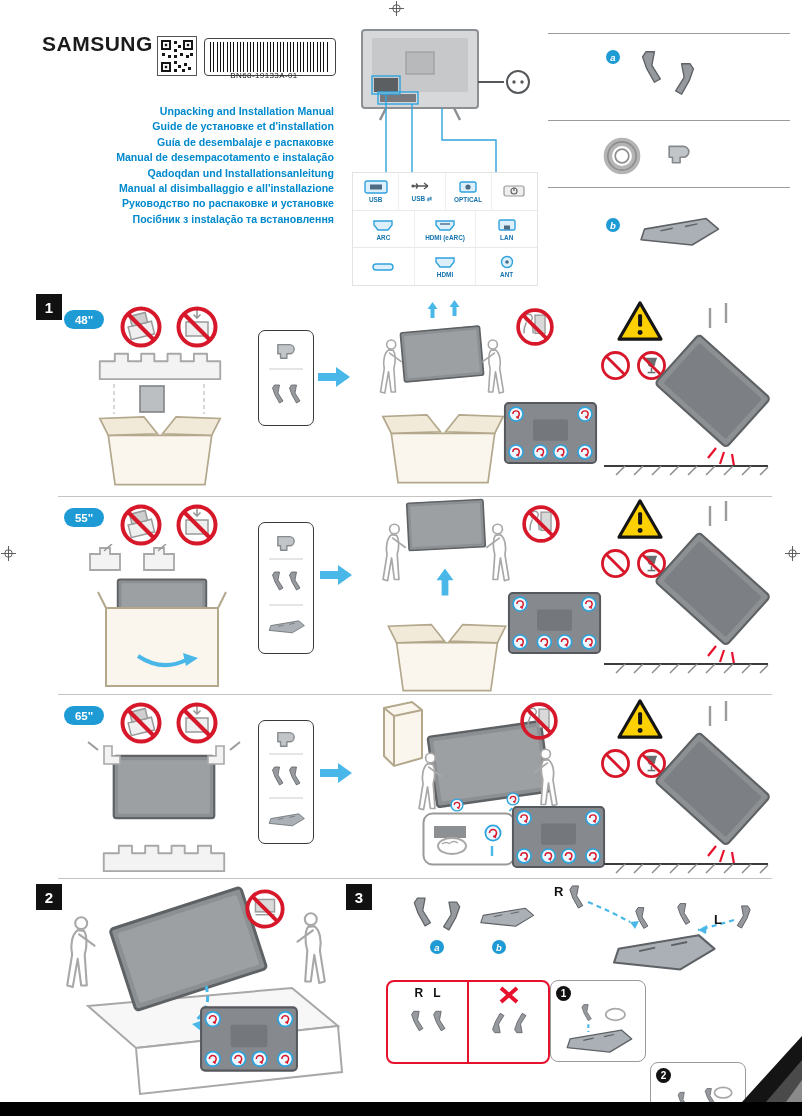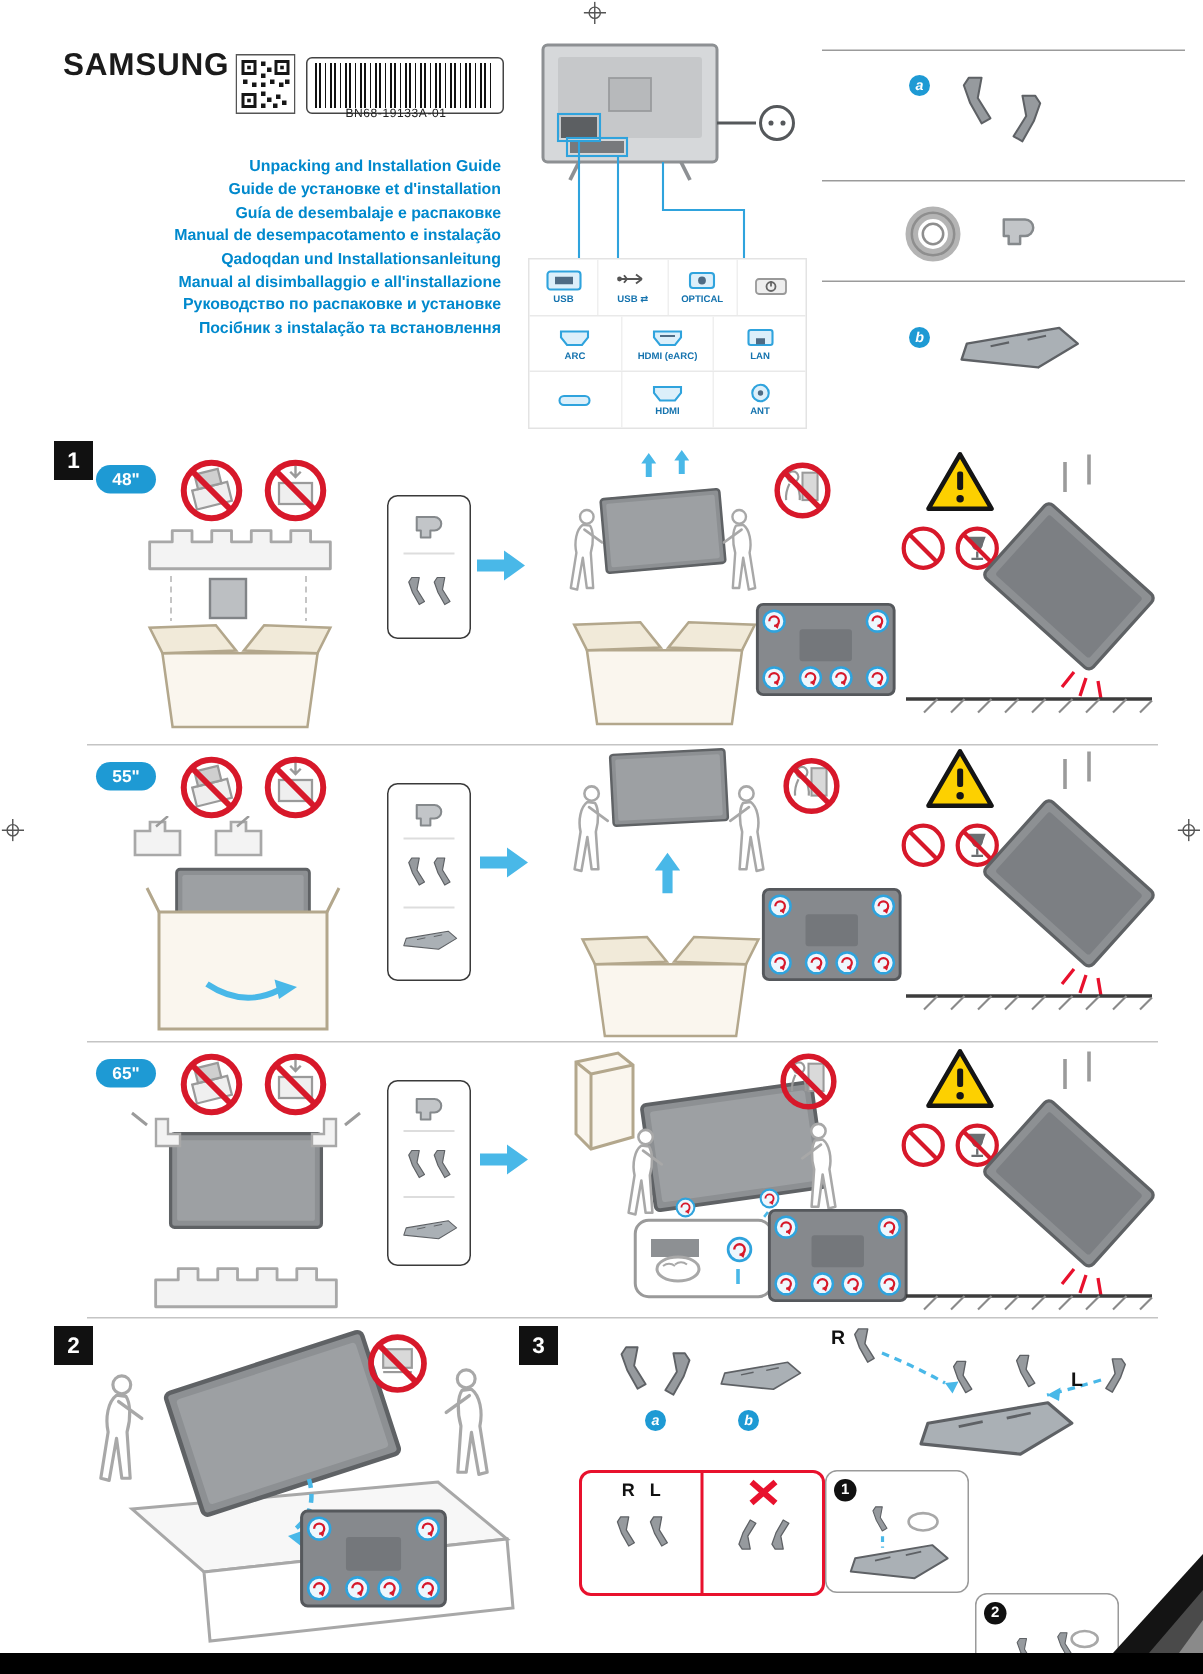--- a/index.html
+++ b/index.html
@@ -205,21 +205,21 @@
         </g>
     </svg>
   </div>
 
   <div class="abs barcode-box" style="left:204px;top:38px;width:120px;height:30px">
     <div class="bars"></div>
   </div>
   <div class="abs part-number" style="left:204px;top:71px;width:120px">BN68-19133A-01</div>
 
   <div class="abs titles" style="left:116px;top:104px;width:218px">
-    <div>Unpacking and Installation Guide</div>
+    <div>Unpacking and Installation Manual</div>
     <div>Guide de установке et d'installation</div>
     <div>Guía de desembalaje e распаковке</div>
     <div>Manual de desempacotamento e instalação</div>
     <div>Qadoqdan und Installationsanleitung</div>
     <div>Manual al disimballaggio e all'installazione</div>
     <div>Руководство по распаковке и установке</div>
     <div>Посібник з instalação та встановлення</div>
   </div>
 
   <div class="abs" style="left:346px;top:22px">

